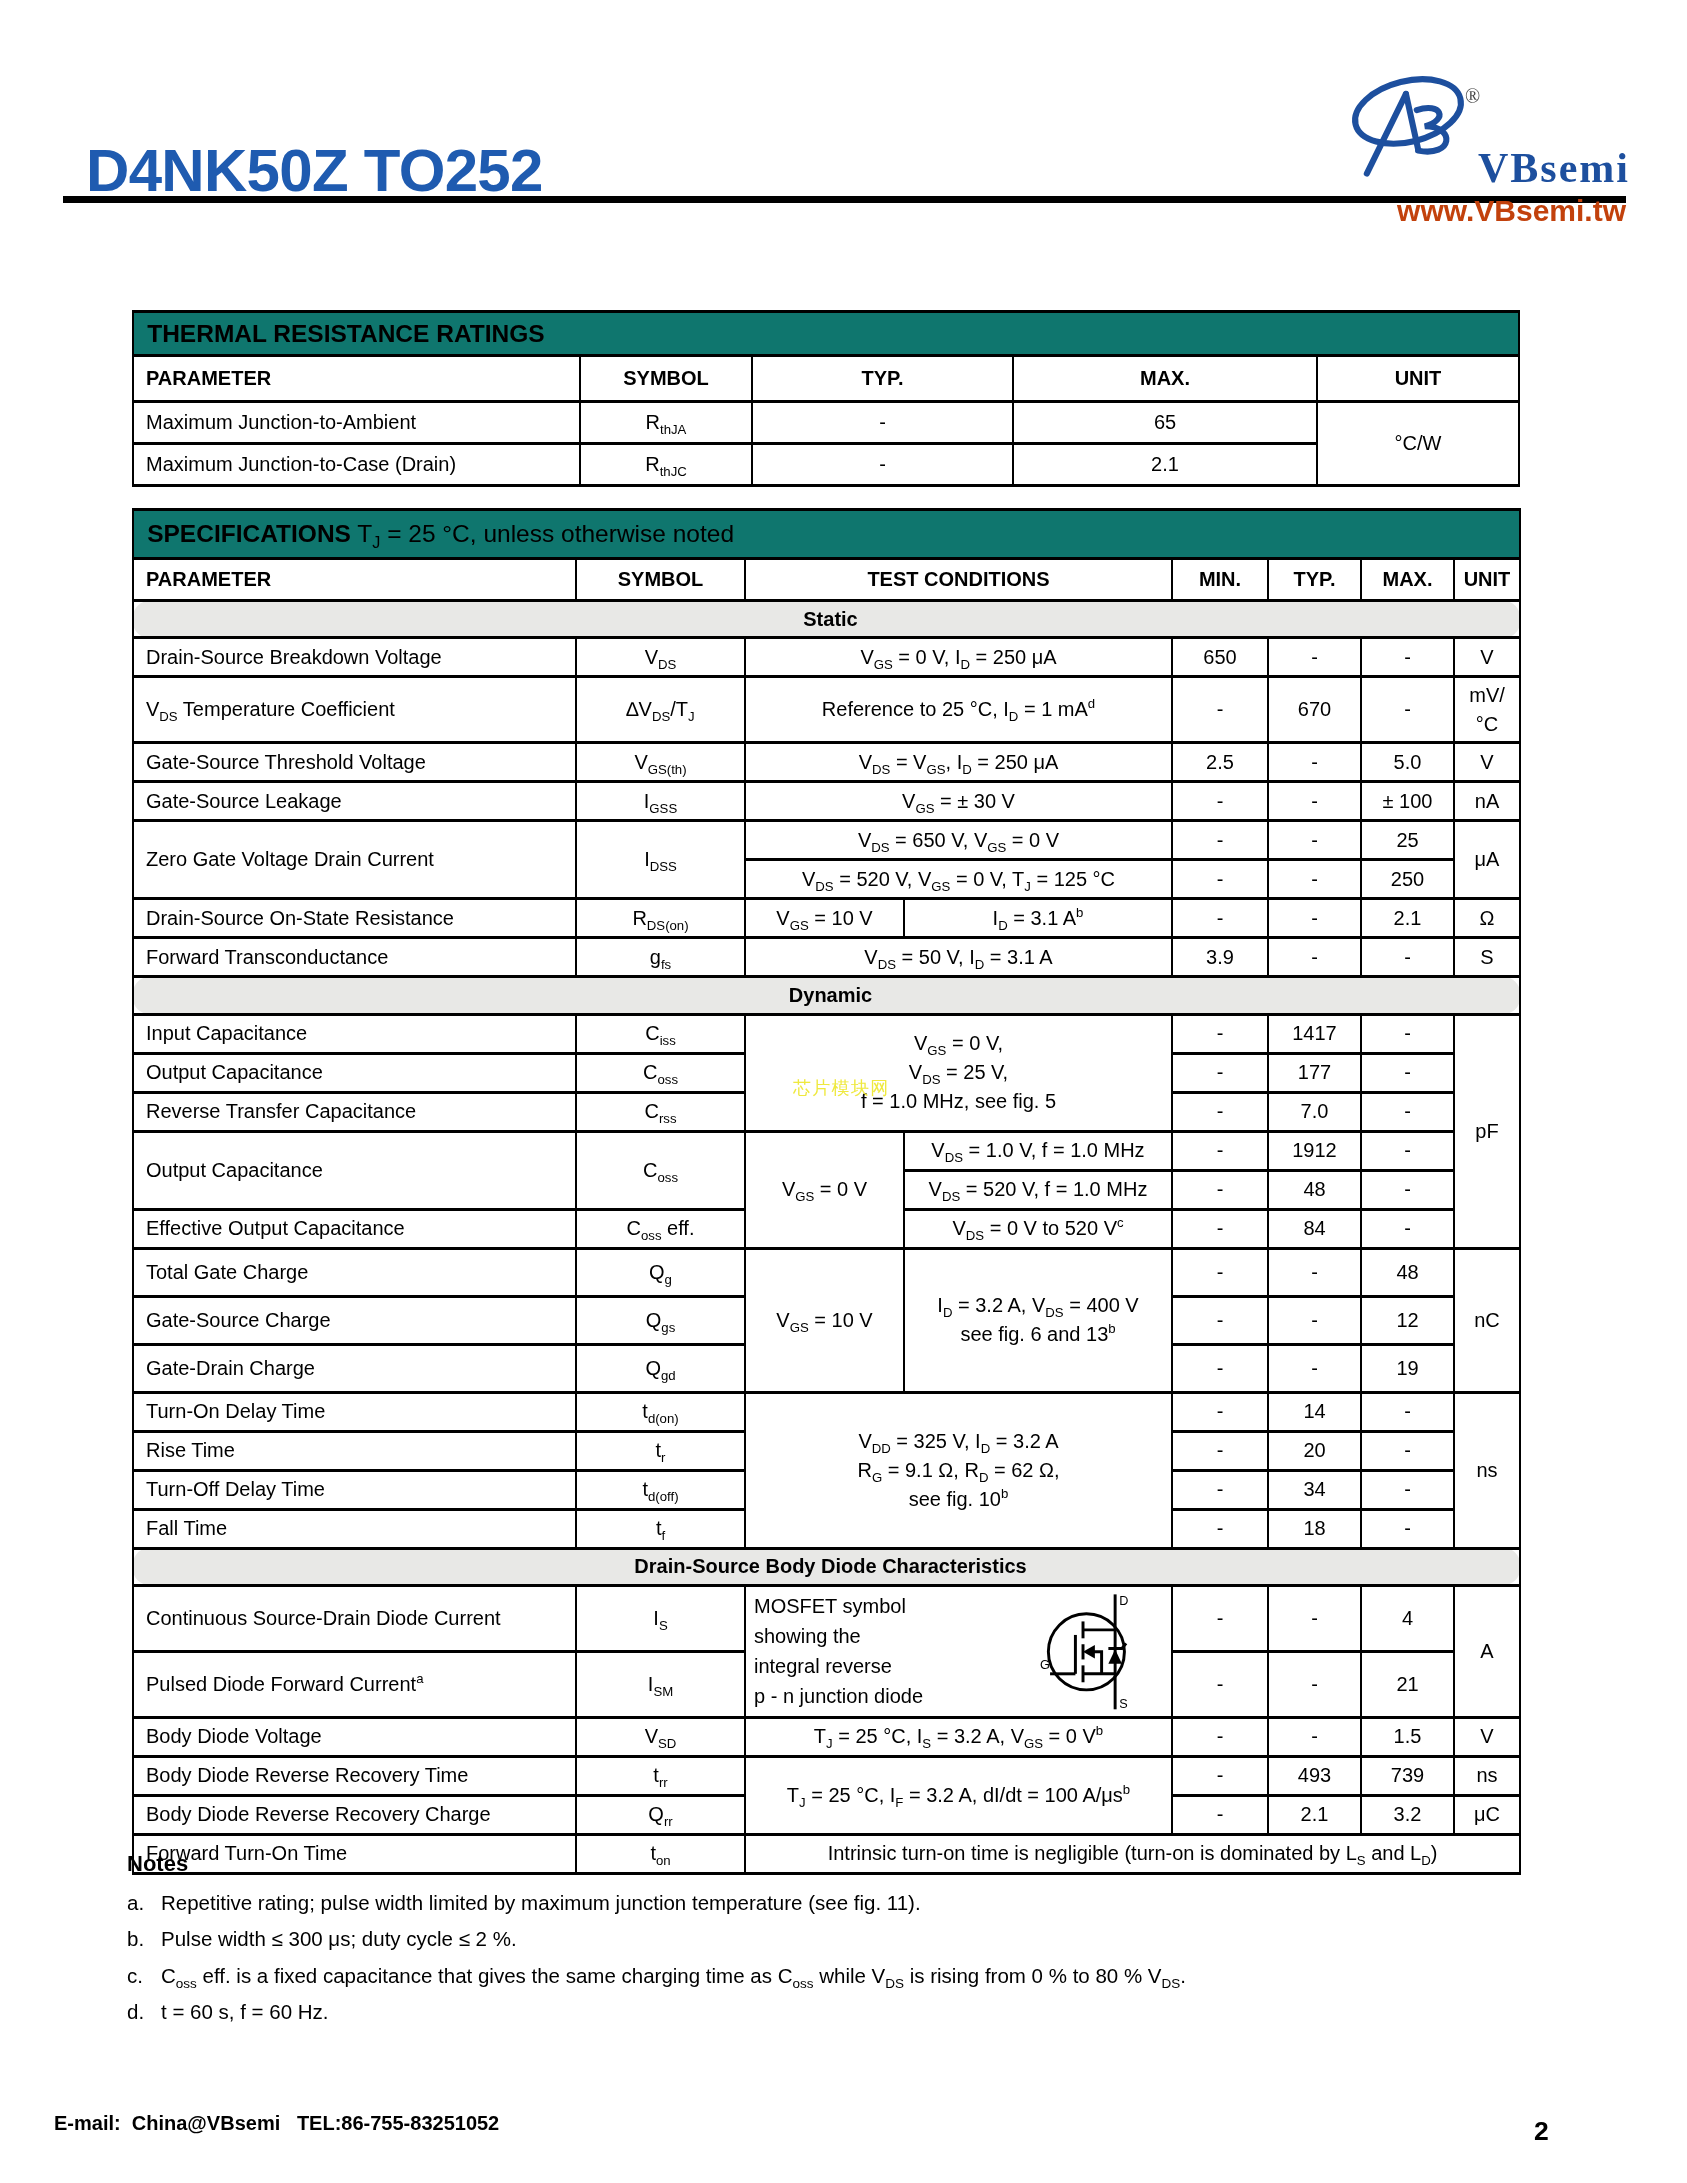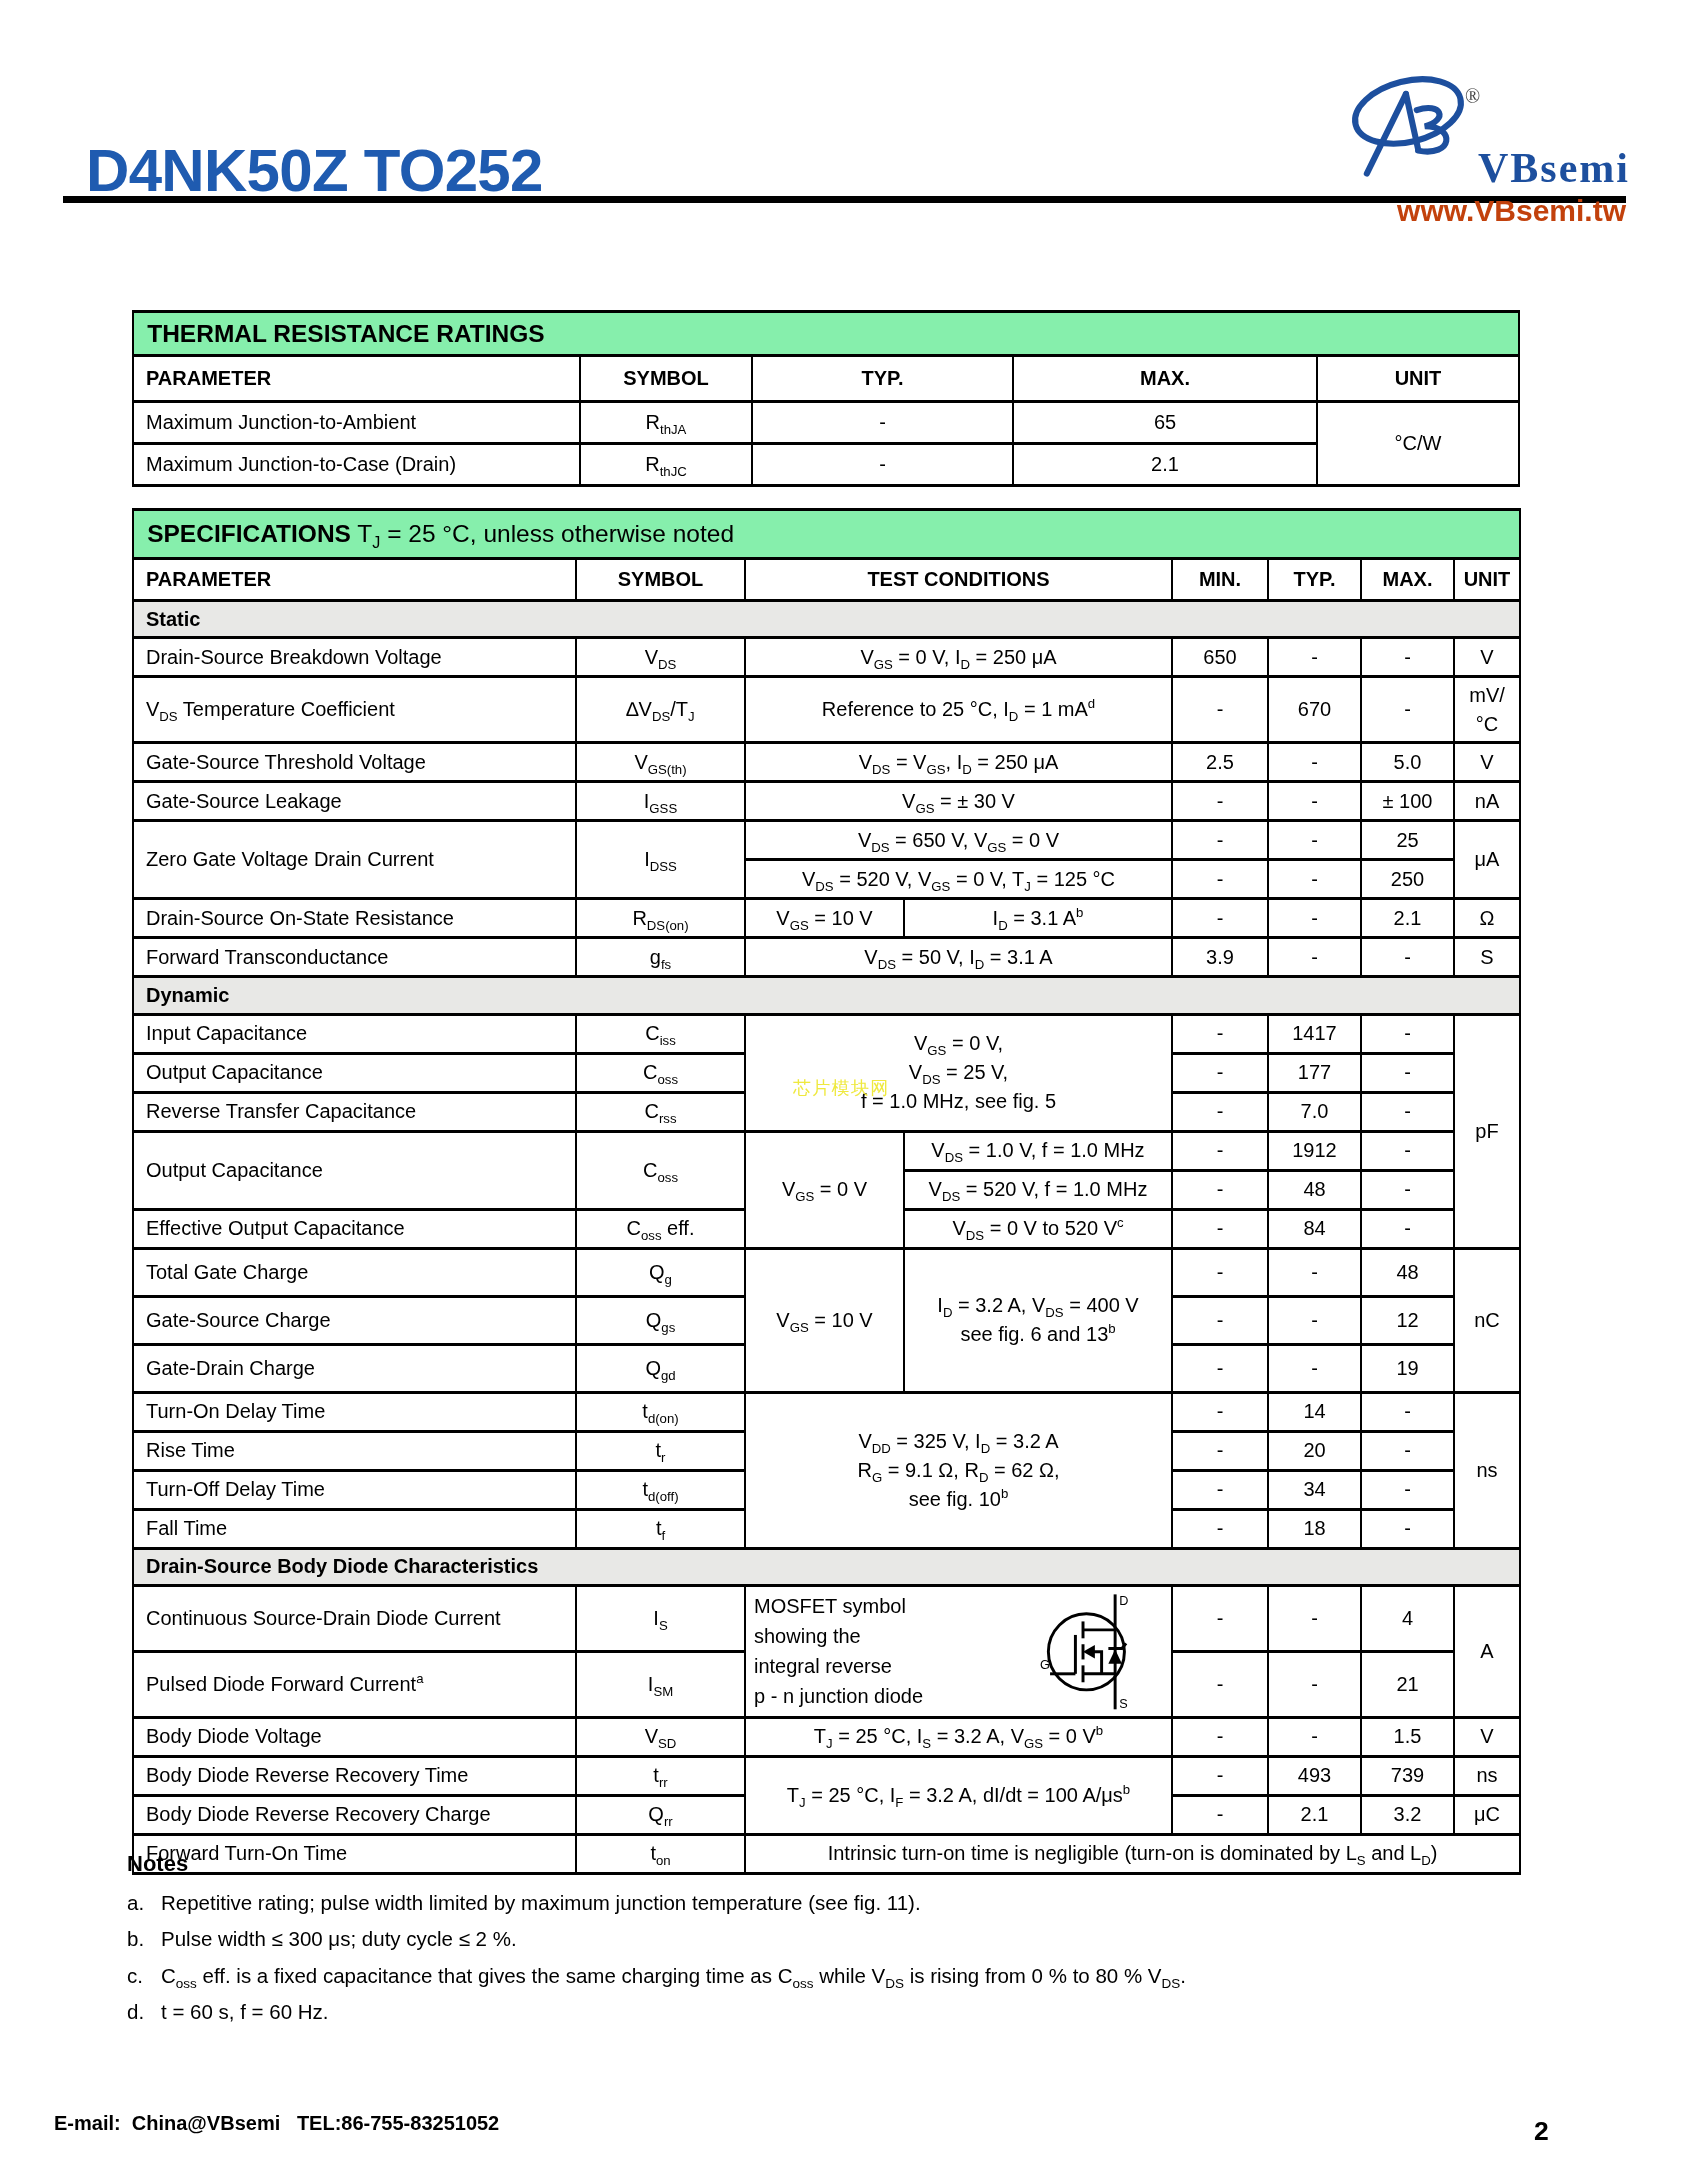--- a/index.html
+++ b/index.html
@@ -29,23 +29,23 @@
   table { border-collapse:collapse; table-layout:fixed; position:absolute; left:132px; background:#fff; }
   #thermal-table { top:310px; width:1386px; }
   #spec-table { top:508px; width:1386px;padding-left:20px; }
   td, th {
     border:2px solid #000; border-top-width:3.3px; border-bottom-width:3.3px;
     font-size:20px; font-weight:400; text-align:center; vertical-align:middle;
     padding:2.6px 4px; line-height:1.45; overflow:hidden;
   }
   th { font-weight:700; }
   .pl { text-align:left; padding-left:12px; }
-  .ttl { background:#86efac; text-align:left; padding-left:13.2px; font-size:24.5px; font-weight:700; }
+  .ttl { background:#0f766e; text-align:left; padding-left:13.2px; font-size:24.5px; font-weight:700; }
   .ttl .rest { font-weight:400; }
-  .sec { background:#e8e8e6; text-align:left; padding-left:12px; font-weight:700; }
+  .sec { background:#e8e8e6; text-align:center; padding-left:12px; font-weight:700;border-radius:16px; }
   sub, sup { font-size:66%; line-height:0; }
   tr.h52{height:34px} tr.h59{height:39px} tr.h64{height:42px} tr.h70{height:46px}
   tr.h72{height:48px} tr.h74{height:49px} tr.h100{height:66px}
   .mosfet { display:flex; align-items:flex-end; justify-content:space-between; padding:4px 9.3px 4px 8px; }
   .mosfet-text { text-align:left; line-height:1.5; flex:0 0 218px; }
   svg.mos { width:136px; height:120px; flex:0 0 auto; }
   .watermark {
     position:absolute; left:793px; top:1076px; font-size:18px; color:#efe93e;
     letter-spacing:1.3px; white-space:nowrap;
   }

